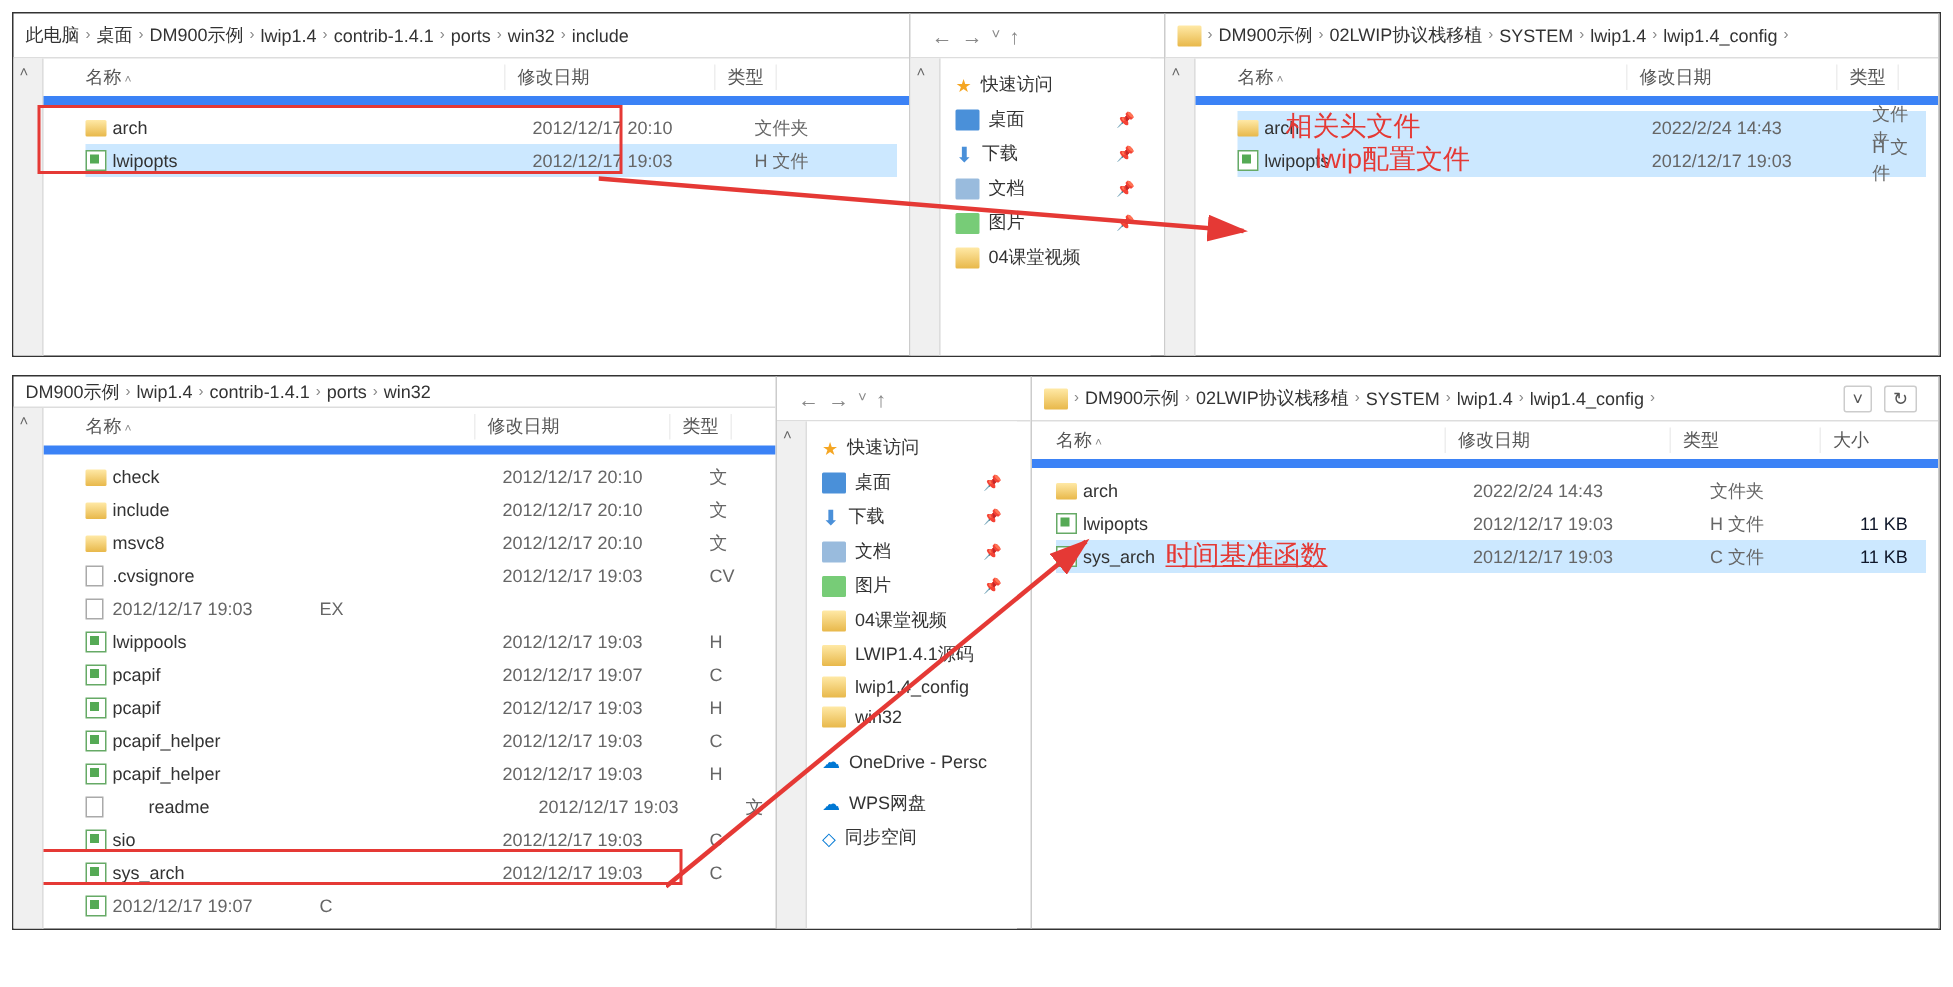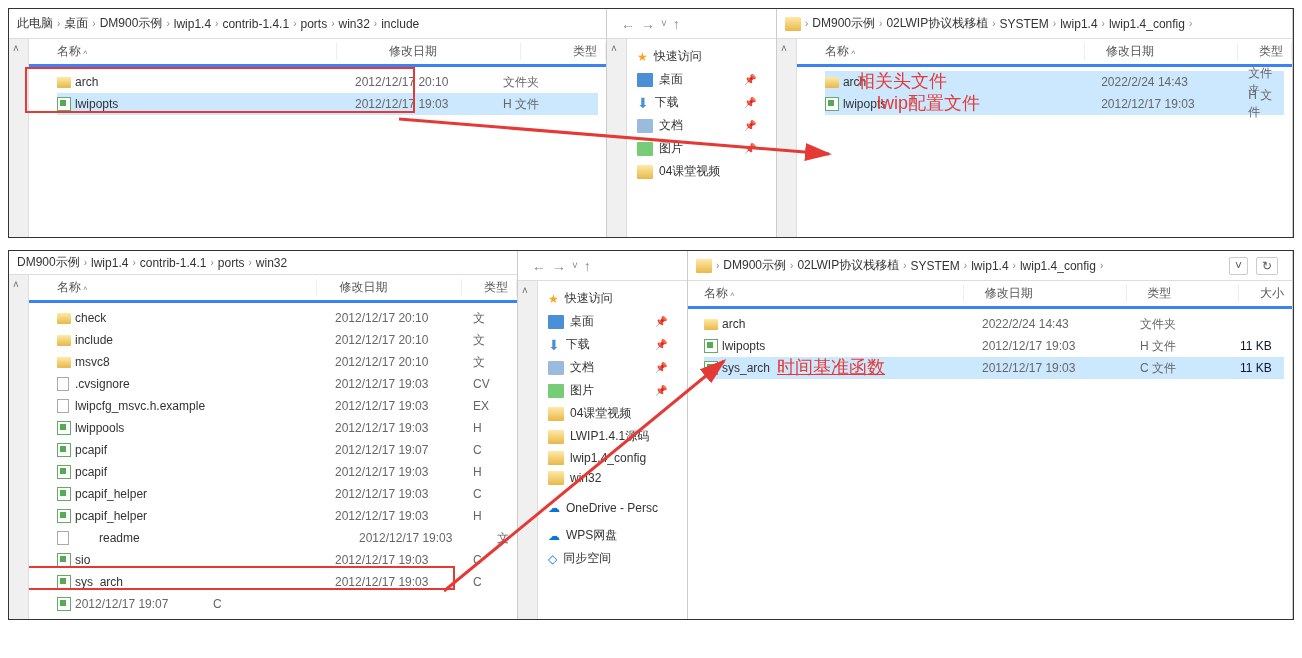--- a/index.html
+++ b/index.html
@@ -42,25 +42,24 @@
   .folder-icon-small {
     width: 16px; height: 14px;
     background: linear-gradient(#ffe9a6,#e8b84a);
     border-radius: 1px;
     display: inline-block;
     flex-shrink: 0;
   }
   .columns-header {
     display: flex;
     padding: 4px 0 4px 28px;
-    border-bottom: 3px solid #3b82f6;
+    border-bottom: 6px solid #3b82f6;
     color: #555;
     font-size: 12px;
     position: relative;
-    justify-content: space-between;
   }
   .col-name { border-right: 1px solid #eee; padding-right: 8px; }
   .col-date { border-right: 1px solid #eee; padding: 0 8px; }
   .col-type { padding: 0 8px; border-right: 1px solid #eee; }
   .col-size { padding: 0 8px; }
   .file-list { padding: 4px 8px 4px 28px; position: relative; }
   .file-row {
     display: flex;
     align-items: center;
     height: 22px;
@@ -361,21 +360,20 @@
                 <span class="ico-doc"></span>
               </span>
               <span class="name-cell" style="width:260px;">.cvsignore</span>
               <span class="date-cell" style="width:130px;">2012/12/17 19:03</span>
               <span class="type-cell">CV</span>
             </div>
             <div class="file-row">
               <span class="ico">
                 <span class="ico-doc"></span>
               </span>
-              <span class="name-cell" style="width:260px;">lwipcfg_msvc.h.example</span>
               <span class="date-cell" style="width:130px;">2012/12/17 19:03</span>
               <span class="type-cell">EX</span>
             </div>
             <div class="file-row">
               <span class="ico">
                 <span class="ico-hfile"></span>
               </span>
               <span class="name-cell" style="width:260px;">lwippools</span>
               <span class="date-cell" style="width:130px;">2012/12/17 19:03</span>
               <span class="type-cell">H</span>

